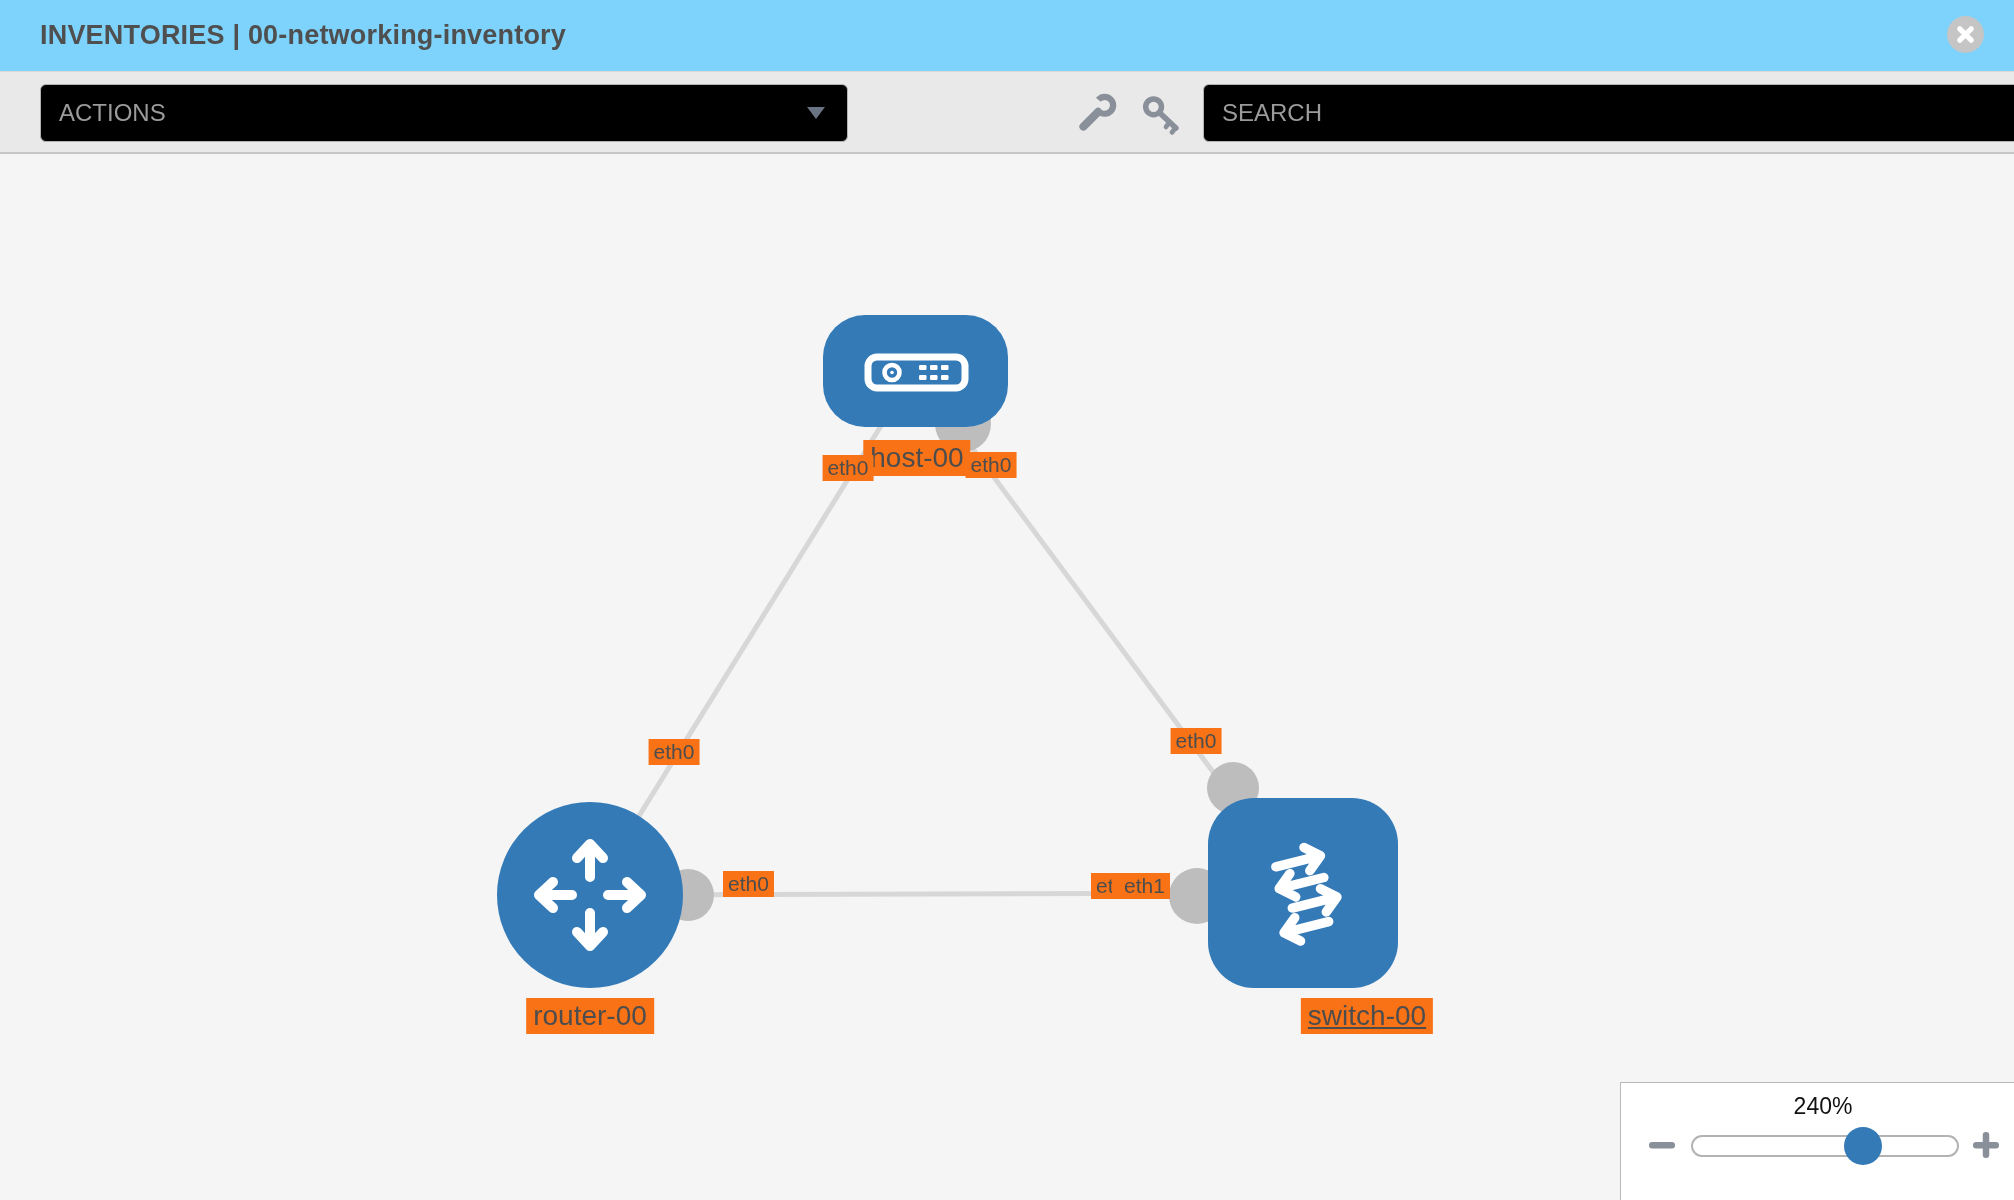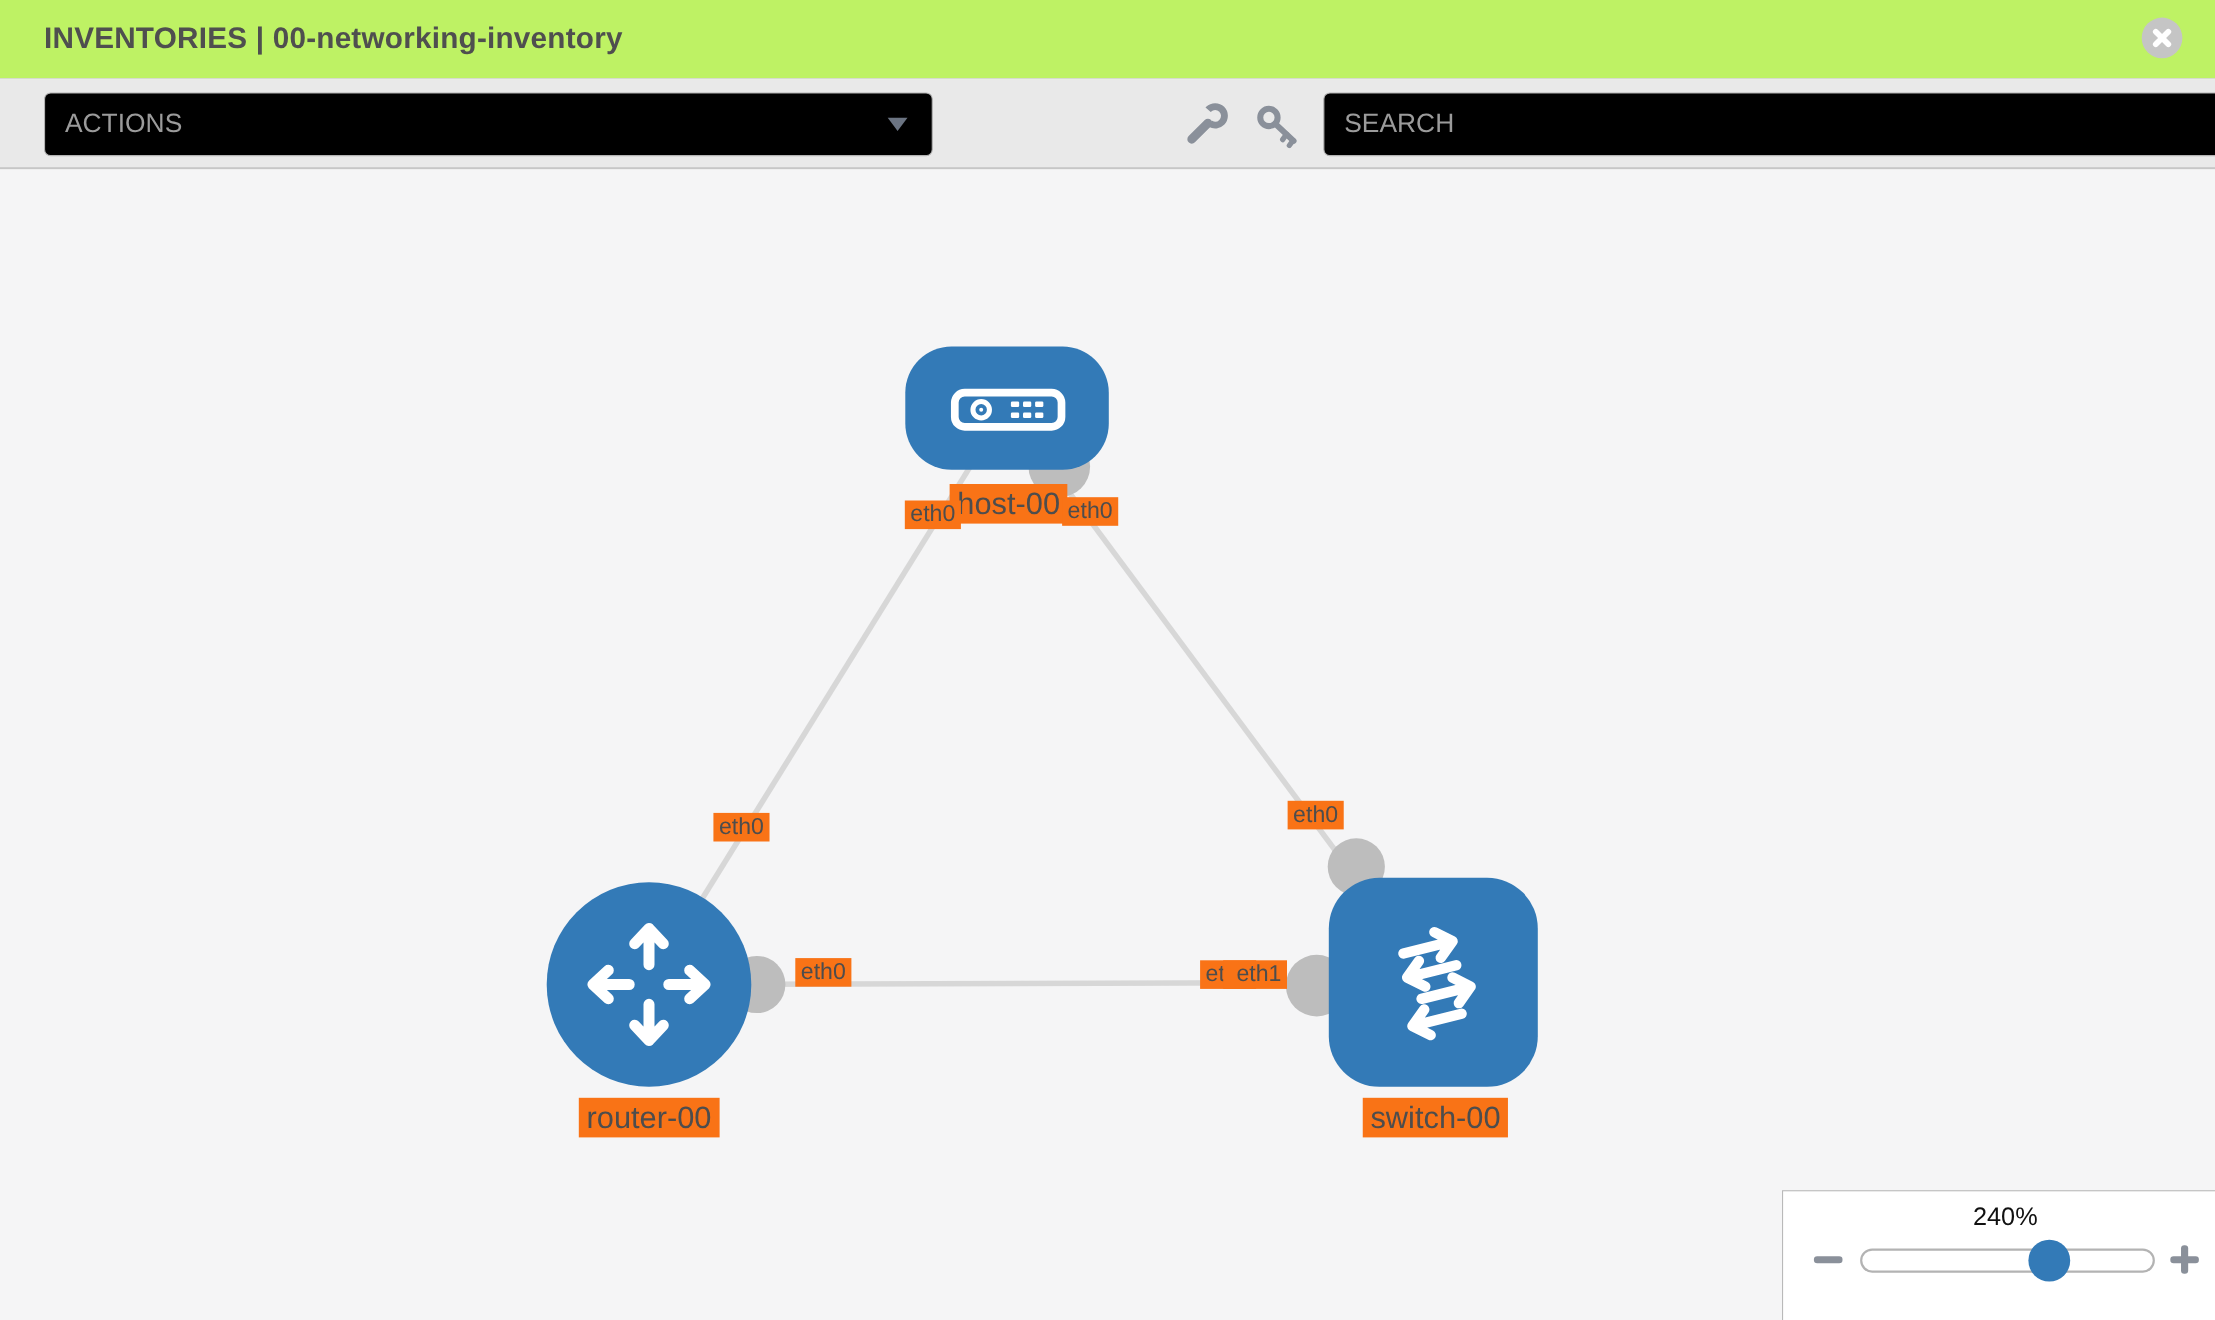--- a/index.html
+++ b/index.html
@@ -1,20 +1,20 @@
 <!DOCTYPE html>
 <html><head>
 <meta charset="utf-8">
 <style>
   * { margin:0; padding:0; box-sizing:border-box; }
   html,body { width:2014px; height:1200px; overflow:hidden; background:#fff;
               font-family:"Liberation Sans", sans-serif; }
 
   
-  .header { position:relative; width:2014px; height:72px; background:#bef264;
+  .header { position:relative; width:2014px; height:72px; background:#7dd3fc;
             border-bottom:1px solid #d9d9d9; }
   .header-title { position:absolute; left:40px; top:0; line-height:71px;
                   font-size:27px; font-weight:bold; color:#4f4f4f; letter-spacing:.2px; }
   .close-btn { position:absolute; right:30px; top:16px; width:37px; height:37px;
                border-radius:50%; background:#c5c5c5; display:flex;
                align-items:center; justify-content:center; cursor:pointer; }
 
   
   .toolbar { position:relative; width:2014px; height:82px; background:#e9e9e9;
              border-bottom:2px solid #c6c6c6; }
@@ -142,21 +142,21 @@
         <path d="M1283 707 L1327 707 M1315 695 L1329 707 L1315 719"></path>
         <path d="M1327 729 L1283 729 M1295 717 L1281 729 L1295 741"></path>
         <path d="M1289 751 L1333 751 M1321 739 L1335 751 L1321 763"></path>
         <path d="M1321 773 L1277 773 M1289 761 L1275 773 L1289 785"></path>
       </g>
     </g>
   </svg>
 
   <div class="node-label" style="left:917px;  top:286px;">host-00</div>
   <div class="node-label" style="left:590px;  top:844px;">router-00</div>
-  <div class="node-label" style="left:1305px; top:844px;">switch-00</div>
+  <div class="node-label" style="left:1367px; top:844px;text-decoration:underline;">switch-00</div>
 
   <div class="iface-label centered" style="left:848px;  top:301px;">eth0</div>
   <div class="iface-label centered" style="left:991px;  top:298px;">eth0</div>
   <div class="iface-label centered" style="left:674px;  top:585px;">eth0</div>
   <div class="iface-label centered" style="left:1196px; top:574px;">eth0</div>
   <div class="iface-label" style="left:723px;  top:717px;">eth0</div>
   <div class="iface-label" style="left:1091px; top:719px; z-index:1;">eth0</div>
   <div class="iface-label" style="left:1112px; top:719px; z-index:2;padding-left:12px;">eth1</div>
 
   <div class="zoom-panel">

